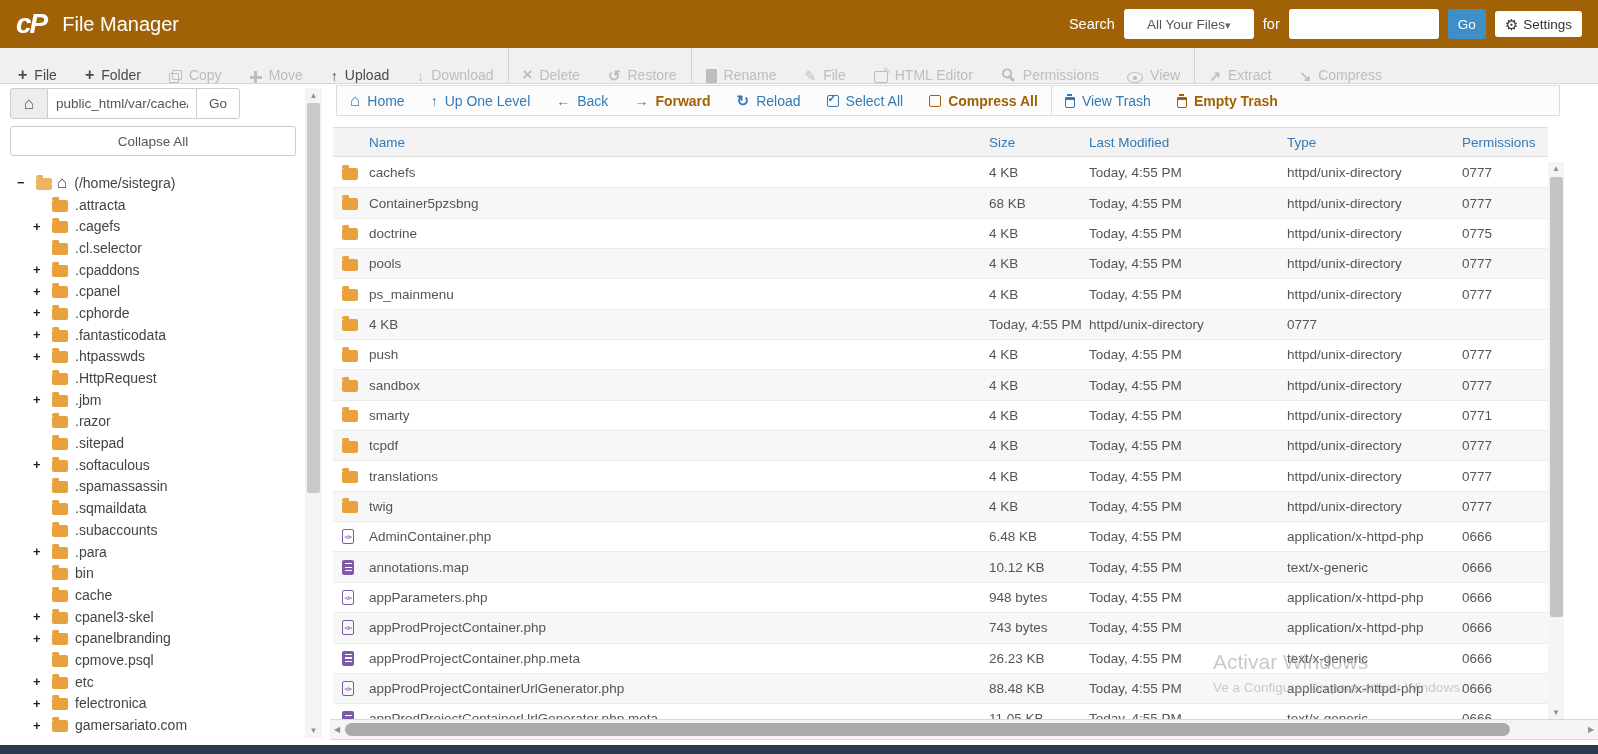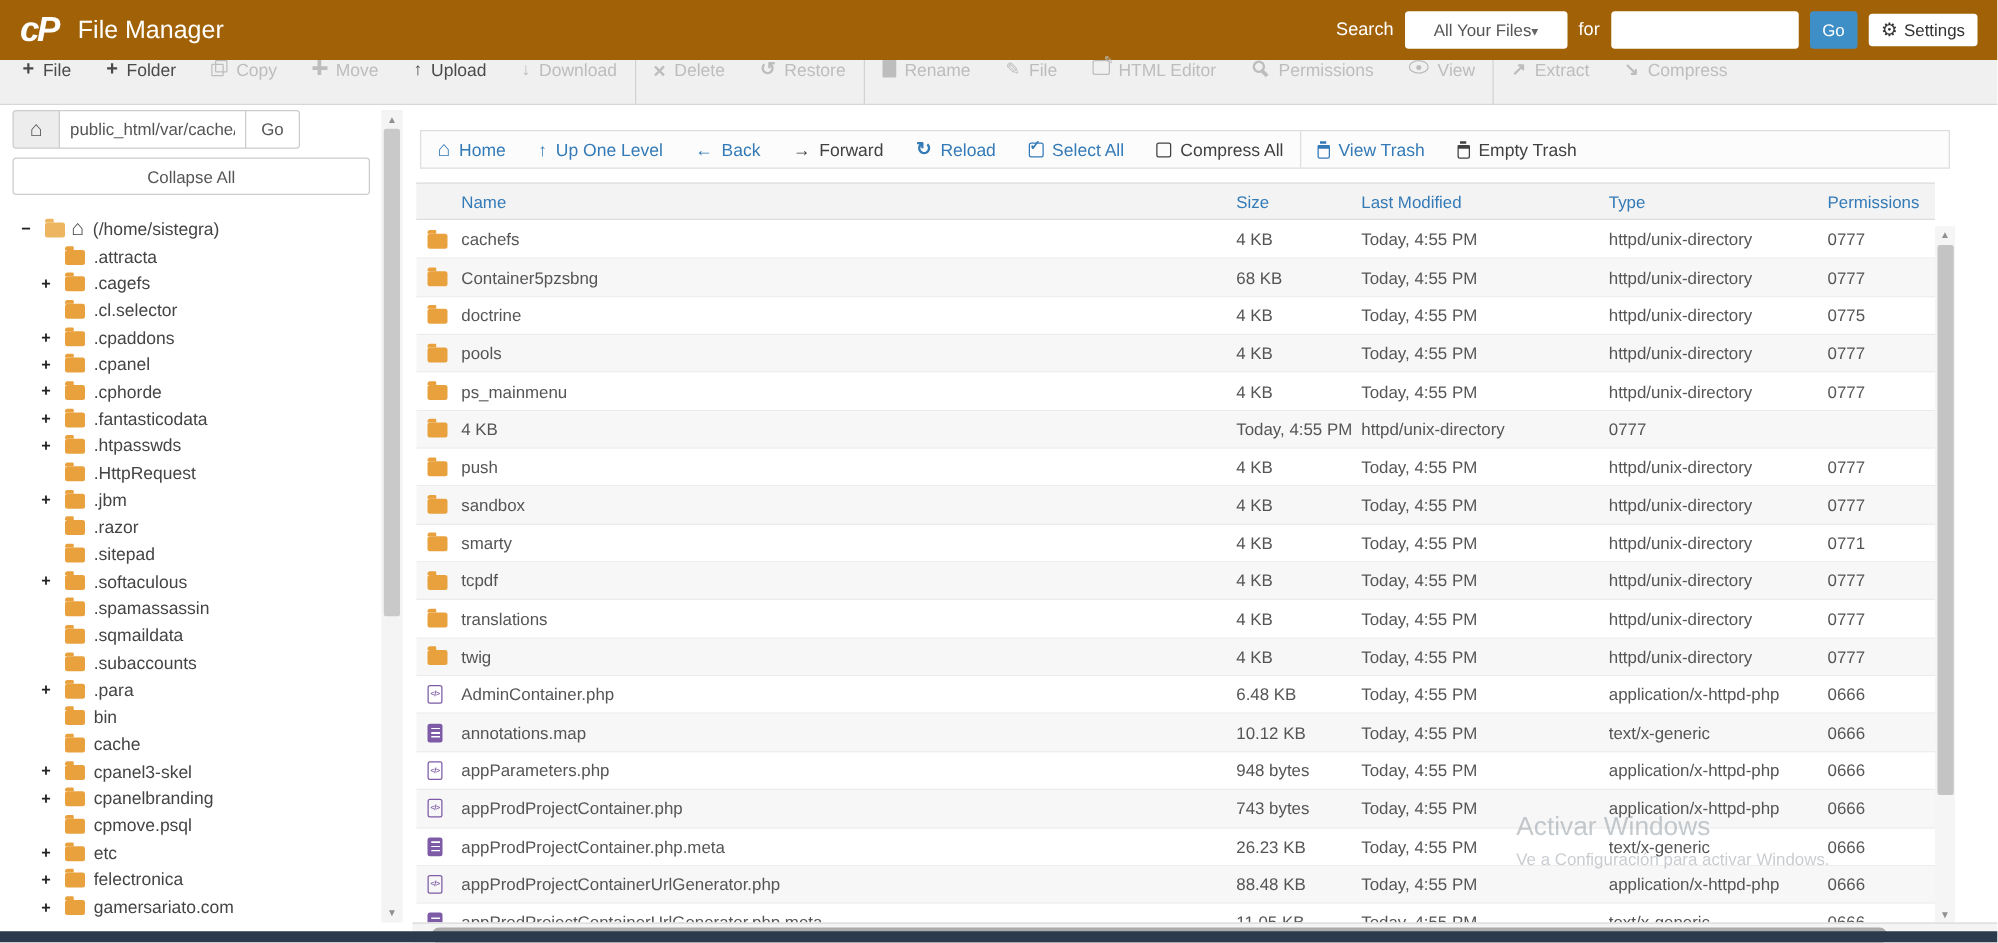--- a/index.html
+++ b/index.html
@@ -16,21 +16,21 @@
   .scope-select { width:130px; height:30px; background:#fff; border-radius:3px; color:#555; font-size:13.5px;
     display:flex; align-items:center; justify-content:center; padding:0 8px; cursor:pointer; }
   .caret::before { content:"▾"; color:#666; font-size:11px; }
   .search-input { width:150px; height:30px; border:none; border-radius:3px; padding:0 8px; font:13.5px "Liberation Sans",sans-serif; color:#444; }
   .go-btn { width:38px; height:30px; background:#3e8fc7; color:#fff; border:none; border-radius:3px; font-size:13.5px; cursor:pointer; }
   .settings-btn { height:26px; background:#fff; color:#333; border:none; border-radius:3px; font-size:13.5px;
     display:flex; align-items:center; gap:5px; padding:0 10px; cursor:pointer; }
 
   
   .toolbar { height:36px; background:#f0f0f0; border-bottom:1px solid #d7d7d7; display:flex; align-items:stretch; padding:0 4px; }
-  .tb-item { display:flex; align-items:flex-start; gap:7px; padding:0 14px; font-size:14px; color:#4a4a4a; cursor:pointer; }
+  .tb-item { display:flex; align-items:flex-end; gap:7px; padding:0 14px; font-size:14px; color:#4a4a4a; cursor:pointer; }
   .tb-item.disabled { color:#bdbdbd; cursor:default; }
   .tb-item.divided { border-left:1px solid #d2d2d2; }
 
   
   .i { display:inline-flex; align-items:center; justify-content:center; line-height:1; }
   .i-plus::before { content:"+"; font-weight:900; font-size:16px; }
   .i-upload::before { content:"↑"; font-weight:900; font-size:14px; }
   .i-download::before { content:"↓"; font-weight:900; font-size:14px; }
   .i-delete::before { content:"×"; font-weight:900; font-size:17px; }
   .i-restore::before { content:"↺"; font-weight:700; font-size:15px; }
@@ -84,24 +84,24 @@
   .tree-item { padding-left:33px; }
   .t-exp { width:14px; flex:none; font-weight:800; font-size:13px; color:#222; }
   .t-label { margin-left:2px; }
   
   .sb-scroll { position:absolute; left:305px; top:4px; width:17px; height:650px; background:#f4f4f4; }
   .scroll-arrow { position:absolute; left:0; width:100%; text-align:center; font-size:8px; color:#8f8f8f; cursor:pointer; }
   .sb-scroll .up { top:3px; } .sb-scroll .down { bottom:3px; }
   .sb-thumb { position:absolute; left:2px; top:15px; width:13px; height:390px; background:#c9c9c9; border-radius:2px; cursor:pointer; }
 
   
-  .main { position:absolute; left:330px; top:100px; right:0; height:552px; }
+  .main { position:absolute; left:330px; top:81px; right:0; height:552px; }
   .navbar { position:absolute; left:6px; top:4px; width:1224px; height:31px; border:1px solid #ddd; background:#fcfcfc; display:flex; align-items:stretch; font-size:14px; }
   .nb-item { display:flex; align-items:center; gap:7px; padding:0 13px; color:#337ab7; cursor:pointer; }
-  .nb-item.disabled { color:#404040; cursor:default; }
+  .nb-item.disabled { color:#a16207; cursor:default;font-weight:bold; }
   .nb-item.divided { border-left:1px solid #ddd;text-align:center; }
 
   .thead { position:absolute; left:3px; top:46px; width:1215px; height:30px; background:#f3f3f3; border-top:1px solid #ddd; border-bottom:1px solid #ddd;
     color:#337ab7; font-size:13.5px; display:grid; grid-template-columns:36px 620px 100px 198px 175px 1fr; align-items:center; }
   .thead span { cursor:pointer; }
   .tbody { position:absolute; left:3px; top:77px; width:1215px; height:561px; overflow:hidden; }
   .row { height:30.35px; display:grid; grid-template-columns:36px 620px 100px 198px 175px 1fr; align-items:center;
     border-bottom:1px solid #ececec; font-size:13.5px; color:#555; background:#fff; cursor:pointer; }
   .row:nth-of-type(even) { background:#f7f7f7; }
   .c-icon { display:flex; padding-left:9px; }

